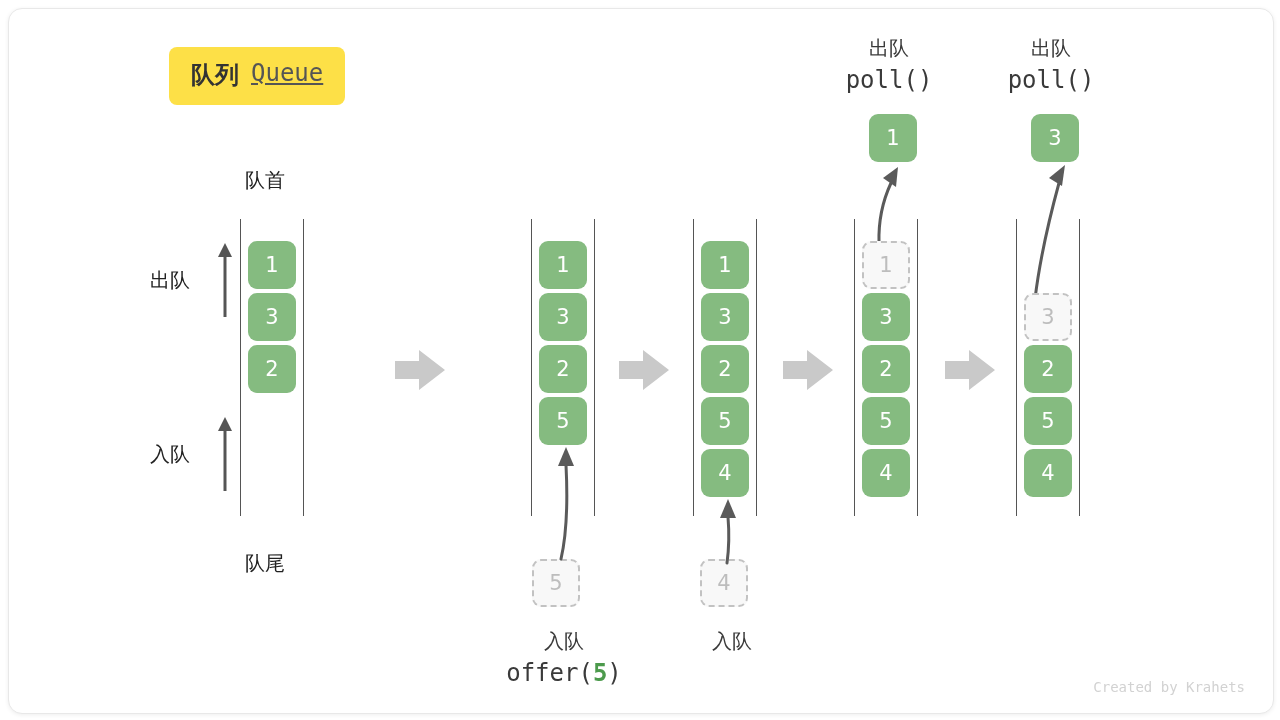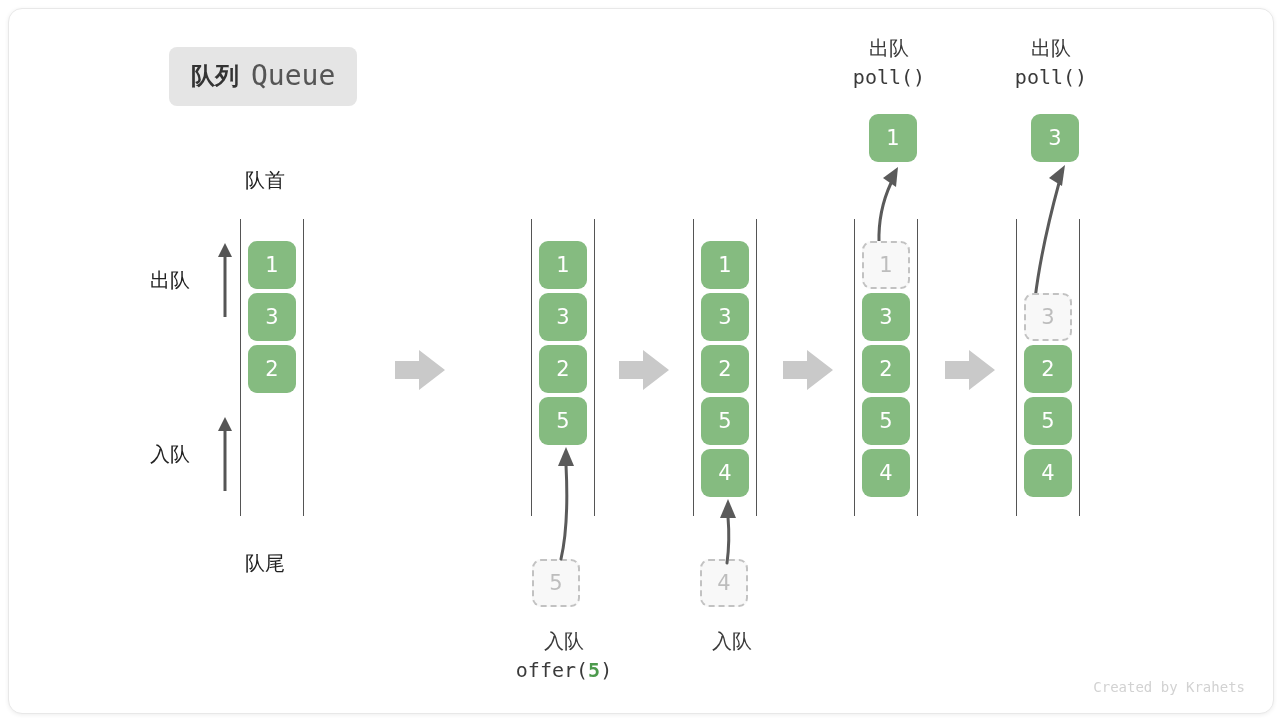--- a/index.html
+++ b/index.html
@@ -18,49 +18,50 @@
     border-radius:14px;
     box-shadow:0 1px 4px rgba(0,0,0,0.07);
     overflow:hidden;
   }
   .abs{position:absolute;}
 
   
   #title-badge{
     left:160px;top:38px;
     padding:12px 22px 14px 22px;
-    background:#e5e5e5;
+    background:#fde047;
     border-radius:8px;
-    display:flex;align-items:center;gap:12px;
+    display:flex;align-items:flex-start;gap:12px;
     white-space:nowrap;
   }
   #title-badge .cn{
     font-size:24px;font-weight:bold;color:#333333;
     font-family:"DejaVu Sans","Liberation Sans",sans-serif;
   }
   #title-badge .en{
-    font-size:28px;color:#555555;
+    font-size:24px;color:#555555;
     font-family:"DejaVu Sans Mono","Liberation Mono",monospace;
+    text-decoration:underline;
   }
 
   
   .cn-bold{
     font-size:20px;font-weight:normal;color:#222222;
     font-family:"DejaVu Sans","Liberation Sans",sans-serif;
     white-space:nowrap;
   }
   .op-label{
     text-align:center;white-space:nowrap;line-height:1.45;
   }
   .op-label .l1{
     display:block;font-size:20px;color:#3a3a3a;
     font-family:"DejaVu Sans","Liberation Sans",sans-serif;
   }
   .op-label .l2{
-    display:block;font-size:20px;color:#3a3a3a;
+    display:block;font-size:24px;color:#3a3a3a;
     font-family:"DejaVu Sans Mono","Liberation Mono",monospace;
   }
   .op-label .l2 .num{color:#4c9a4c;font-weight:bold;}
 
   
   .rail{
     width:1px;background:#555555;
   }
 
   

